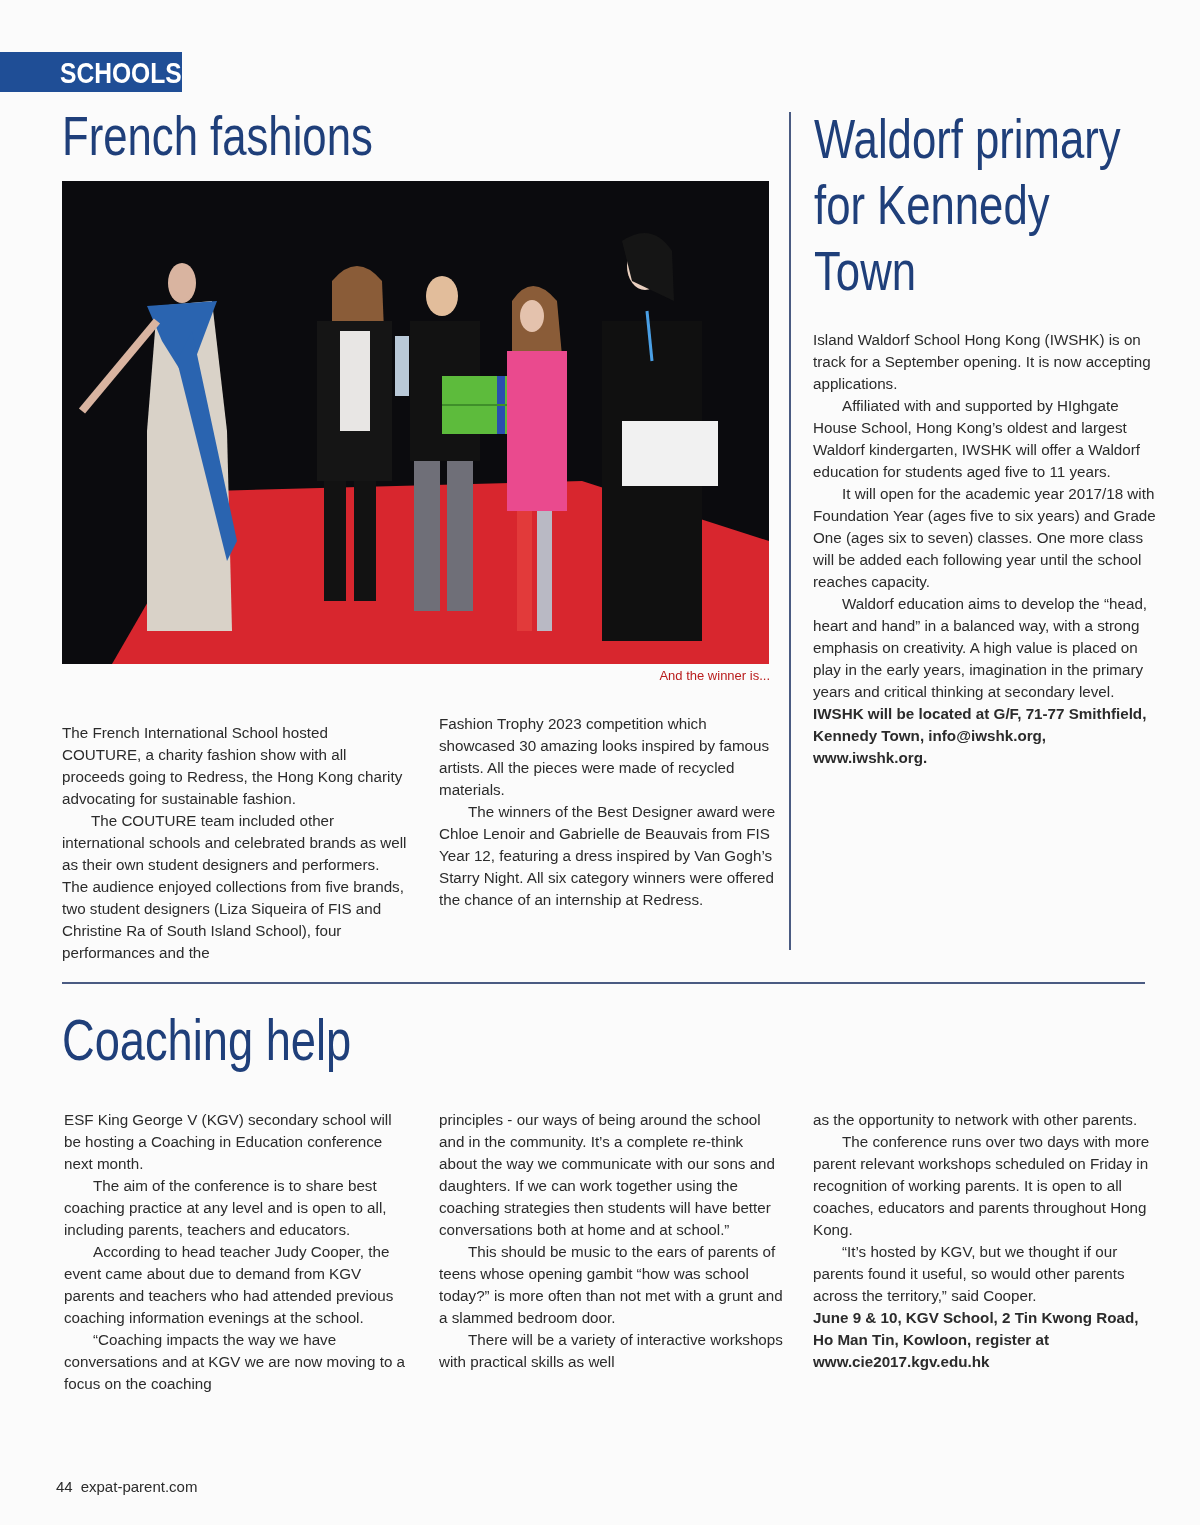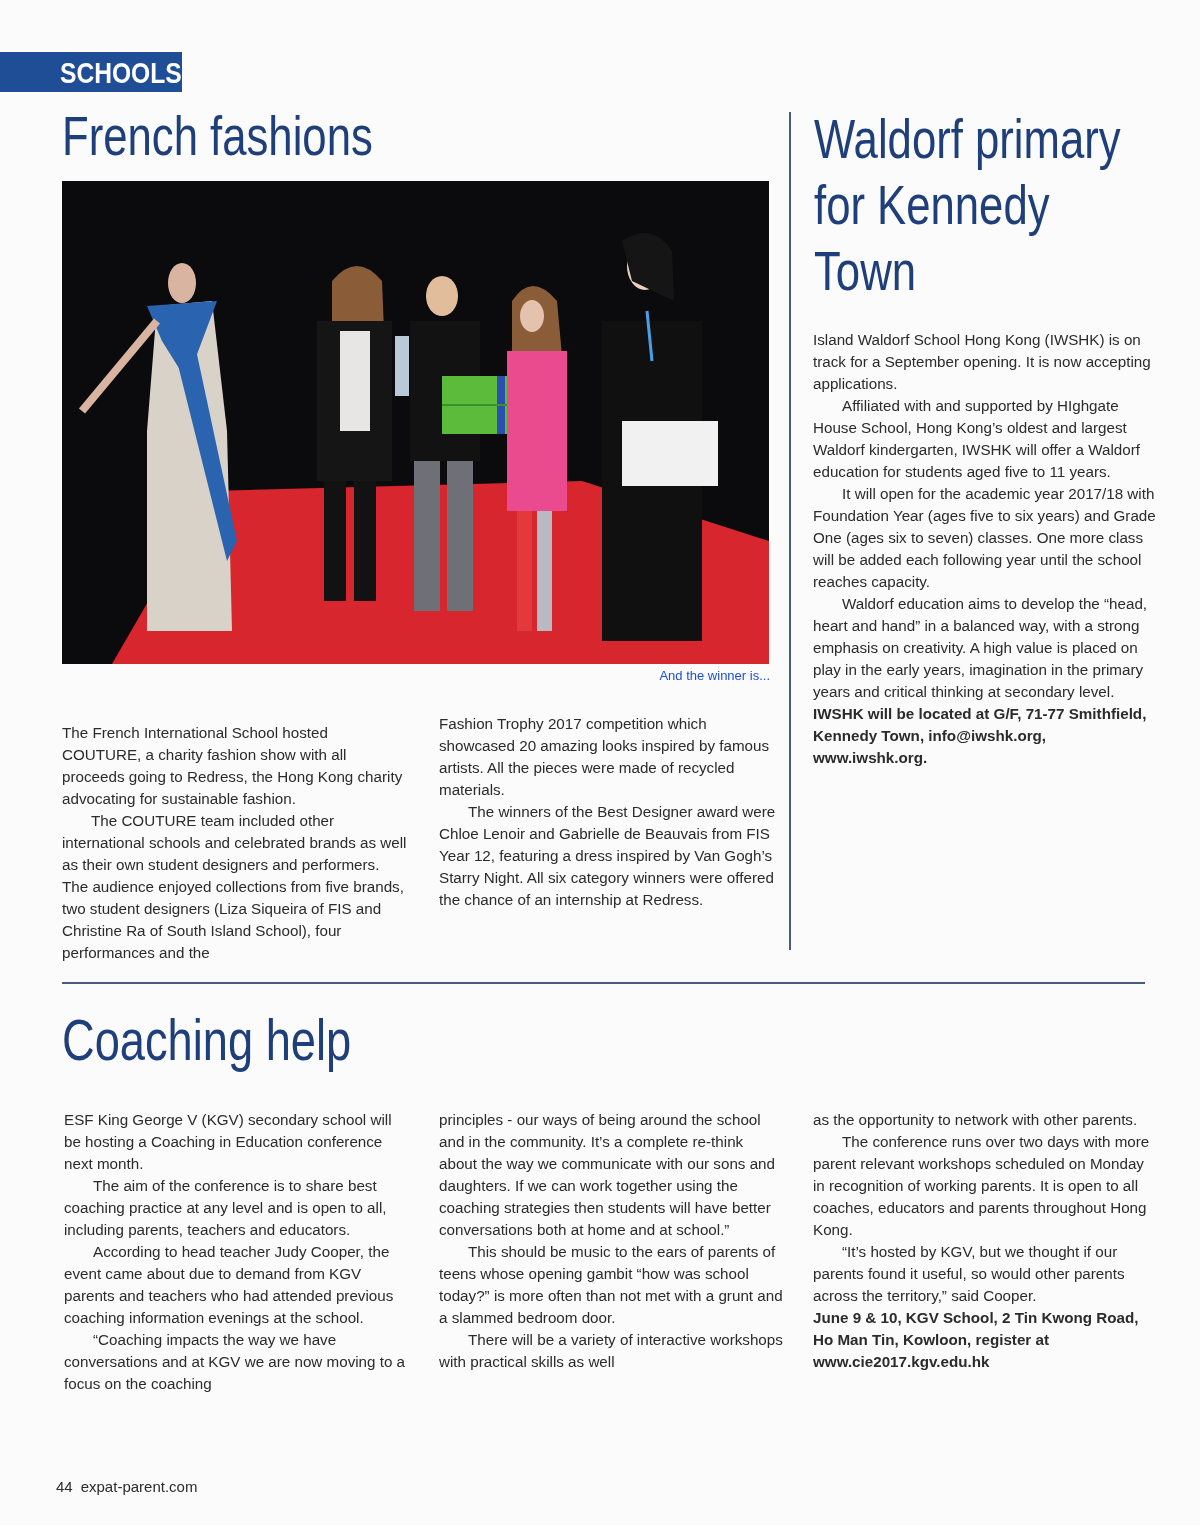--- a/index.html
+++ b/index.html
@@ -30,21 +30,21 @@
     }
     .h-french { left: 62px; top: 104px; font-size: 56px; line-height: 64px; }
     .h-waldorf { left: 814px; top: 106px; font-size: 56px; line-height: 66px; white-space: normal; width: 420px; }
     .h-coaching { left: 62px; top: 1006px; font-size: 58px; line-height: 68px; }
     .photo {
       left: 62px; top: 181px; width: 707px; height: 483px;
       background: #0a0a0c; overflow: hidden;
     }
     .caption {
       left: 430px; top: 668px; width: 340px; text-align: right;
-      font-size: 13px; color: #1d4ed8;
+      font-size: 13px; color: #b91c1c;
     }
     .col {
       font-size: 15.2px; line-height: 22px; color: #2b2b2b;
     }
     .col p { margin: 0; }
     .col p.indent { text-indent: 29px; }
     .col p.bold { font-weight: bold; }
     .c1 { left: 62px; top: 713px; width: 345px; margin-top: 9px; }
     .c2 { left: 439px; top: 713px; width: 340px; }
     .c3 { left: 813px; top: 329px; width: 345px; }
@@ -121,21 +121,21 @@
     </g>
   </svg>
 </div>
 <div class="abs caption">And the winner is...</div>
 
 <div class="abs col c1">
   <p>The French International School hosted COUTURE, a charity fashion show with all proceeds going to Redress, the Hong Kong charity advocating for sustainable fashion.</p>
   <p class="indent">The COUTURE team included other international schools and celebrated brands as well as their own student designers and performers. The audience enjoyed collections from five brands, two student designers (Liza Siqueira of FIS and Christine Ra of South Island School), four performances and the</p>
 </div>
 <div class="abs col c2">
-  <p>Fashion Trophy 2017 competition which showcased 20 amazing looks inspired by famous artists. All the pieces were made of recycled materials.</p>
+  <p>Fashion Trophy 2023 competition which showcased 30 amazing looks inspired by famous artists. All the pieces were made of recycled materials.</p>
   <p class="indent">The winners of the Best Designer award were Chloe Lenoir and Gabrielle de Beauvais from FIS Year 12, featuring a dress inspired by Van Gogh’s Starry Night. All six category winners were offered the chance of an internship at Redress.</p>
 </div>
 
 <div class="abs vrule"></div>
 
 <div class="abs headline h-waldorf">Waldorf primary for Kennedy Town</div>
 <div class="abs col c3">
   <p>Island Waldorf School Hong Kong (IWSHK) is on track for a September opening. It is now accepting applications.</p>
   <p class="indent">Affiliated with and supported by HIghgate House School, Hong Kong’s oldest and largest Waldorf kindergarten, IWSHK will offer a Waldorf education for students aged five to 11 years.</p>
   <p class="indent">It will open for the academic year 2017/18 with Foundation Year (ages five to six years) and Grade One (ages six to seven) classes. One more class will be added each following year until the school reaches capacity.</p>
@@ -152,20 +152,20 @@
   <p class="indent">According to head teacher Judy Cooper, the event came about due to demand from KGV parents and teachers who had attended previous coaching information evenings at the school.</p>
   <p class="indent">“Coaching impacts the way we have conversations and at KGV we are now moving to a focus on the coaching</p>
 </div>
 <div class="abs col c5">
   <p>principles - our ways of being around the school and in the community. It’s a complete re-think about the way we communicate with our sons and daughters. If we can work together using the coaching strategies then students will have better conversations both at home and at school.”</p>
   <p class="indent">This should be music to the ears of parents of teens whose opening gambit “how was school today?” is more often than not met with a grunt and a slammed bedroom door.</p>
   <p class="indent">There will be a variety of interactive workshops with practical skills as well</p>
 </div>
 <div class="abs col c6">
   <p>as the opportunity to network with other parents.</p>
-  <p class="indent">The conference runs over two days with more parent relevant workshops scheduled on Monday in recognition of working parents. It is open to all coaches, educators and parents throughout Hong Kong.</p>
+  <p class="indent">The conference runs over two days with more parent relevant workshops scheduled on Friday in recognition of working parents. It is open to all coaches, educators and parents throughout Hong Kong.</p>
   <p class="indent">“It’s hosted by KGV, but we thought if our parents found it useful, so would other parents across the territory,” said Cooper.</p>
   <p class="bold">June 9 &amp; 10, KGV School, 2 Tin Kwong Road, Ho Man Tin, Kowloon, register at www.cie2017.kgv.edu.hk</p>
 </div>
 
 <div class="abs footer">
   <span class="pg">44</span><span>expat-parent.com</span>
 </div>
 
 </body></html>

